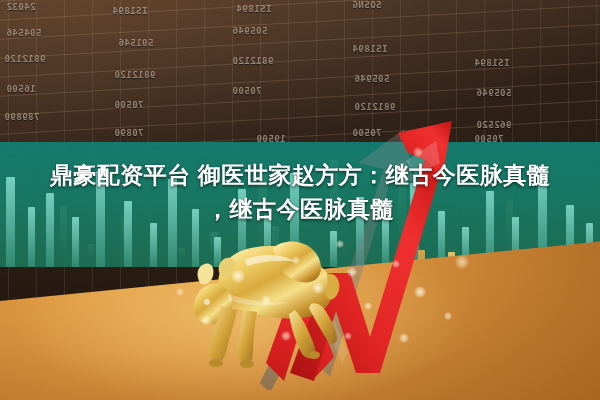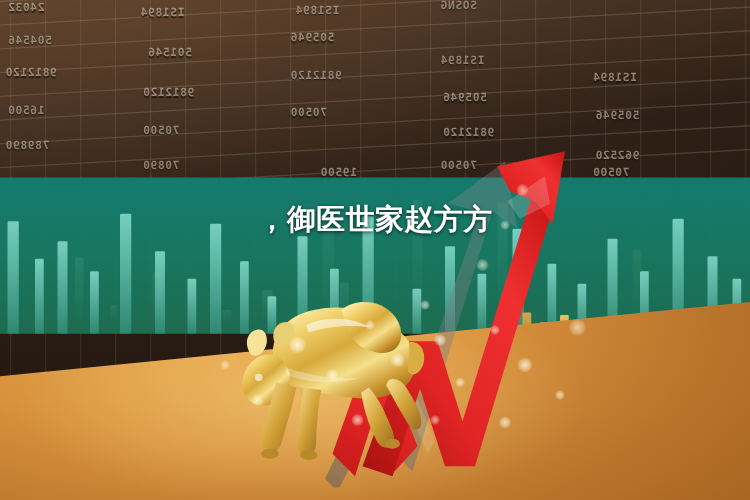--- a/index.html
+++ b/index.html
@@ -382,16 +382,17 @@
       <div class="bokeh" style="left: 444px; top: 312px; width: 8px; height: 8px; opacity: 0.7;"></div>
       <div class="bokeh" style="left: 399px; top: 333px; width: 10px; height: 10px; opacity: 0.72;"></div>
       <div class="bokeh" style="left: 201px; top: 315px; width: 10px; height: 10px; opacity: 0.6;"></div>
       <div class="bokeh" style="left: 176px; top: 288px; width: 8px; height: 8px; opacity: 0.55;"></div>
       <div class="bokeh" style="left: 455px; top: 255px; width: 14px; height: 14px; opacity: 0.6;"></div>
       <div class="bokeh" style="left: 392px; top: 260px; width: 8px; height: 8px; opacity: 0.66;"></div>
       <div class="bokeh" style="left: 344px; top: 332px; width: 8px; height: 8px; opacity: 0.6;"></div>
     </div>
 
   <div class="headline">
-    <span class="line2">，御医世家赵方方</span>
+    <span>鼎豪配资平台 御医世家赵方方：继古今医脉真髓</span>
+    <span class="line2">，继古今医脉真髓</span>
   </div>
 
 </div>
 
 </body></html>

